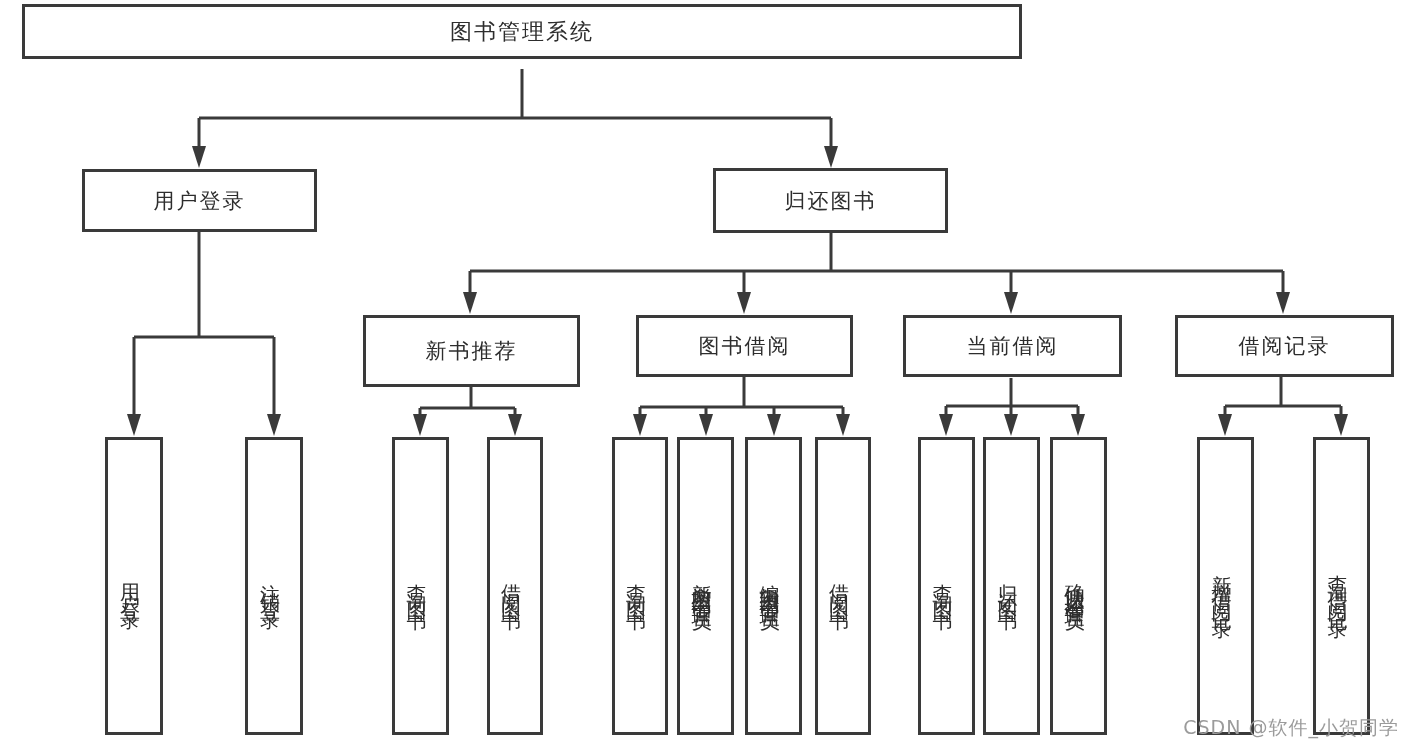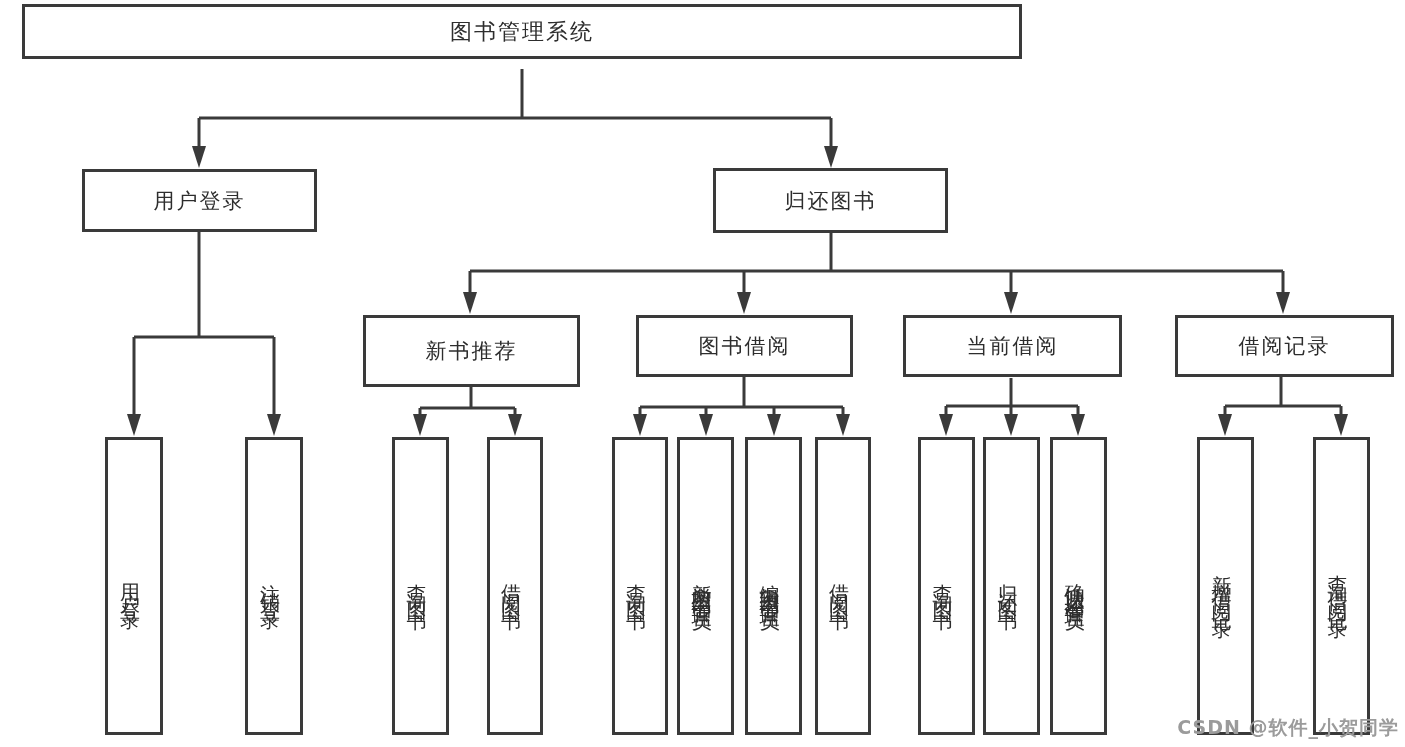--- a/index.html
+++ b/index.html
@@ -85,21 +85,20 @@
 
   .watermark {
     position: absolute;
     right: 6px;
     bottom: 6px;
     font-size: 19px;
     color: var(--watermark);
     letter-spacing: 1px;
     z-index: 10;
     white-space: nowrap;
-    font-weight: bold;
   }
 </style>
 </head>
 <body>
 
 <div class="canvas">
 
   <svg id="connector-layer" viewBox="0 0 1405 747" xmlns="http://www.w3.org/2000/svg" aria-hidden="true">
 
     <path d="

